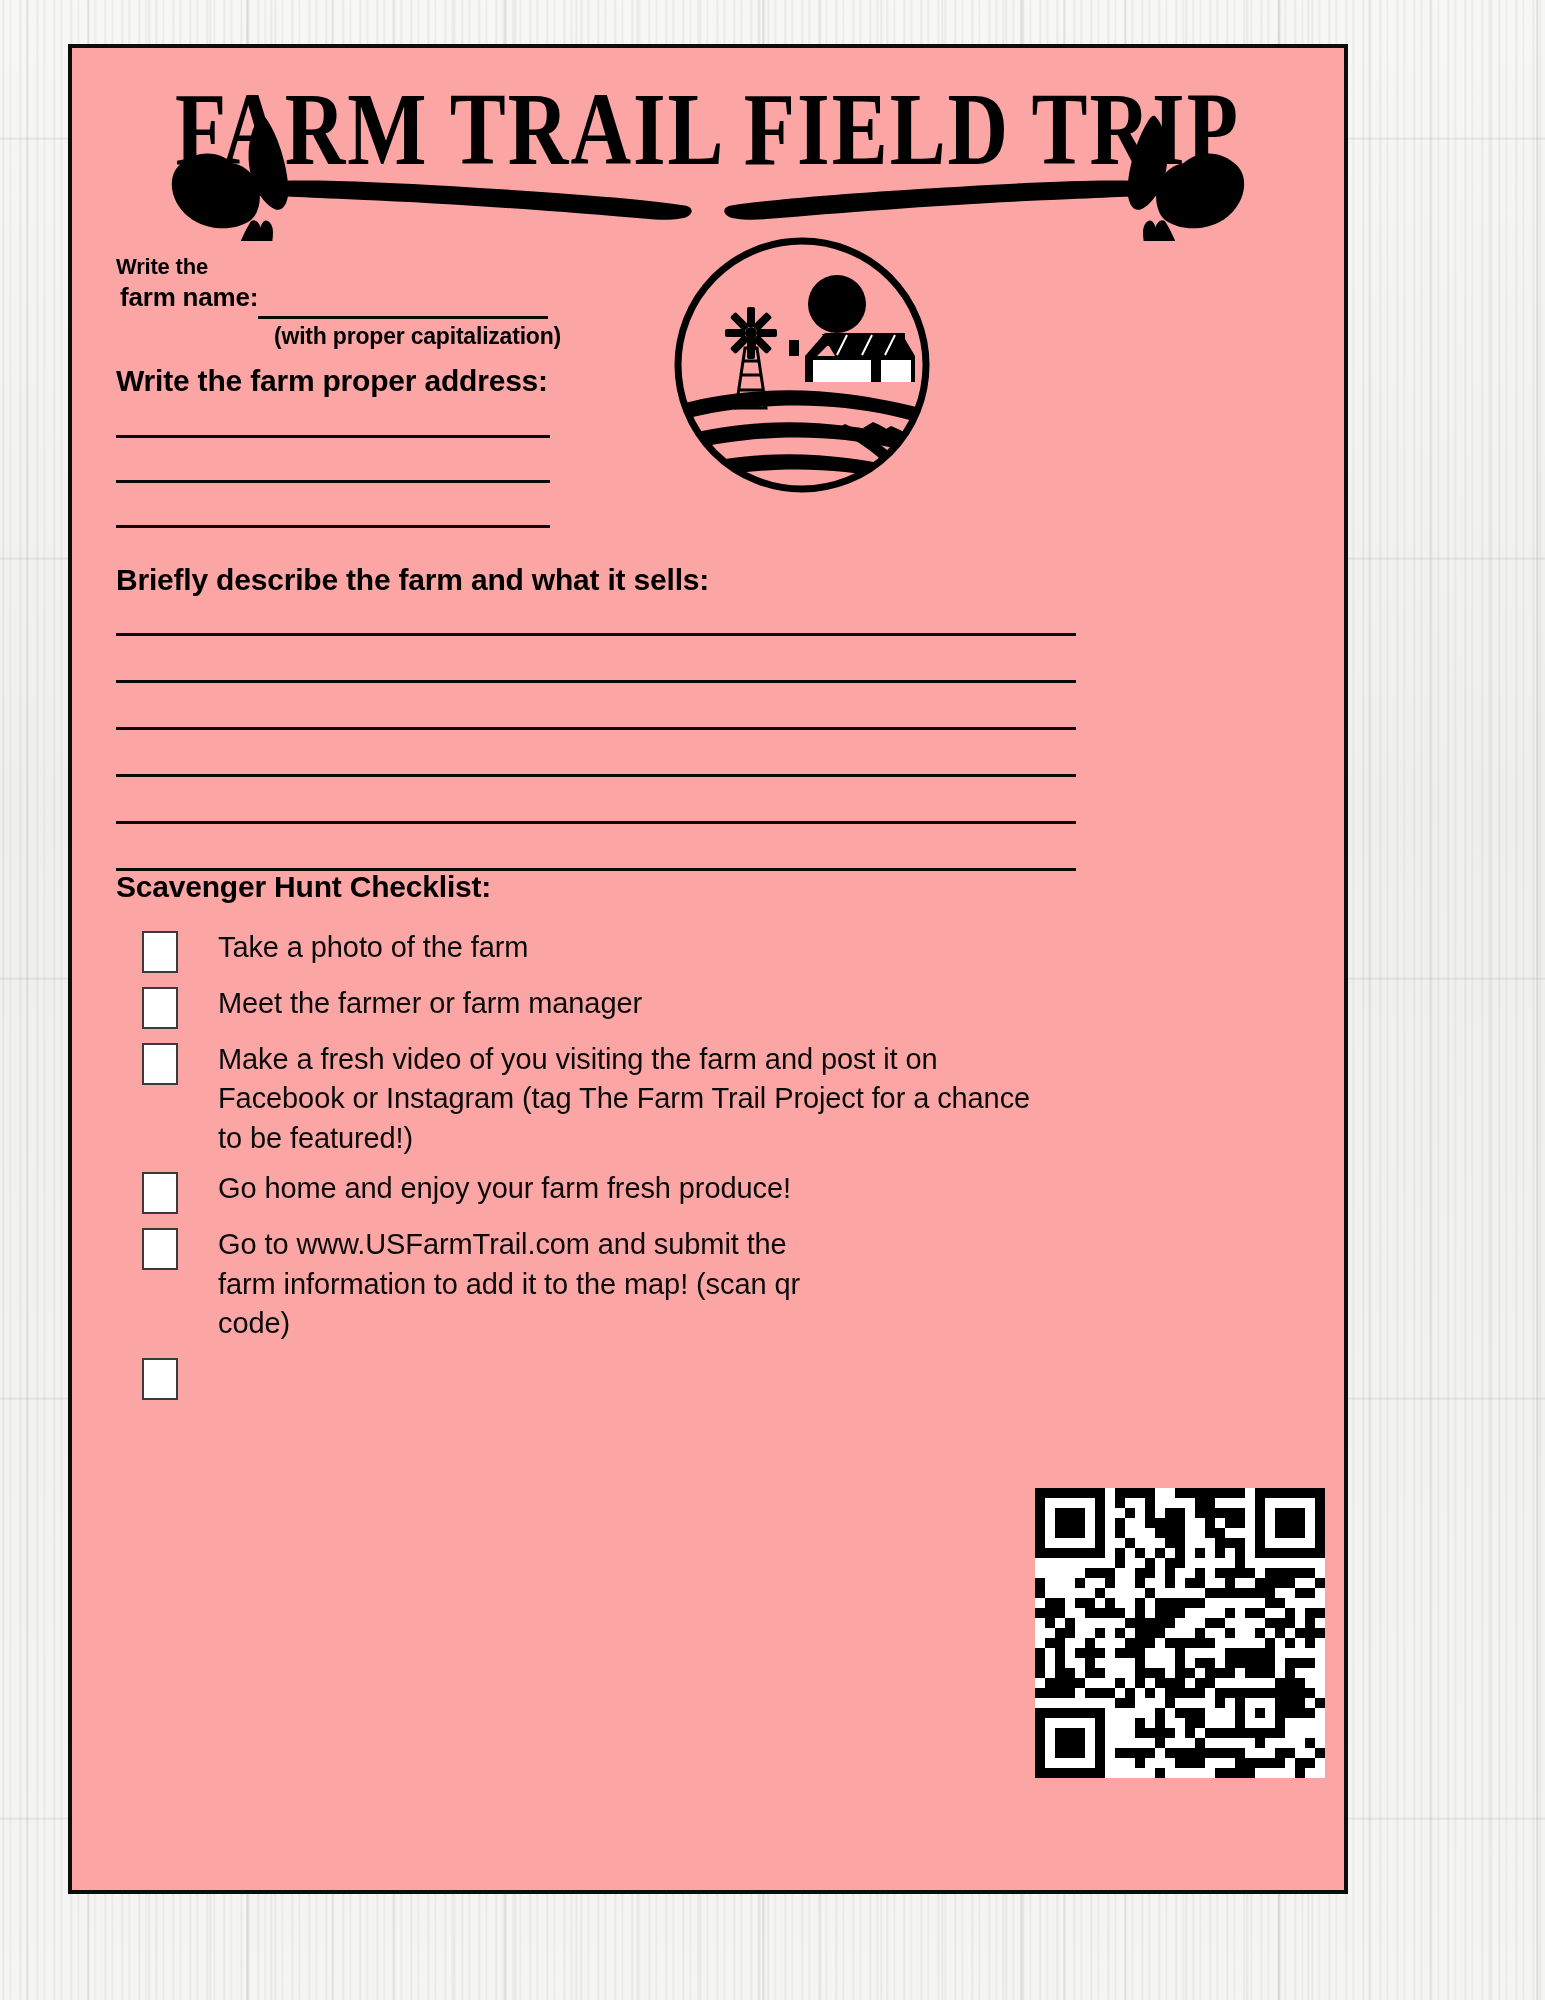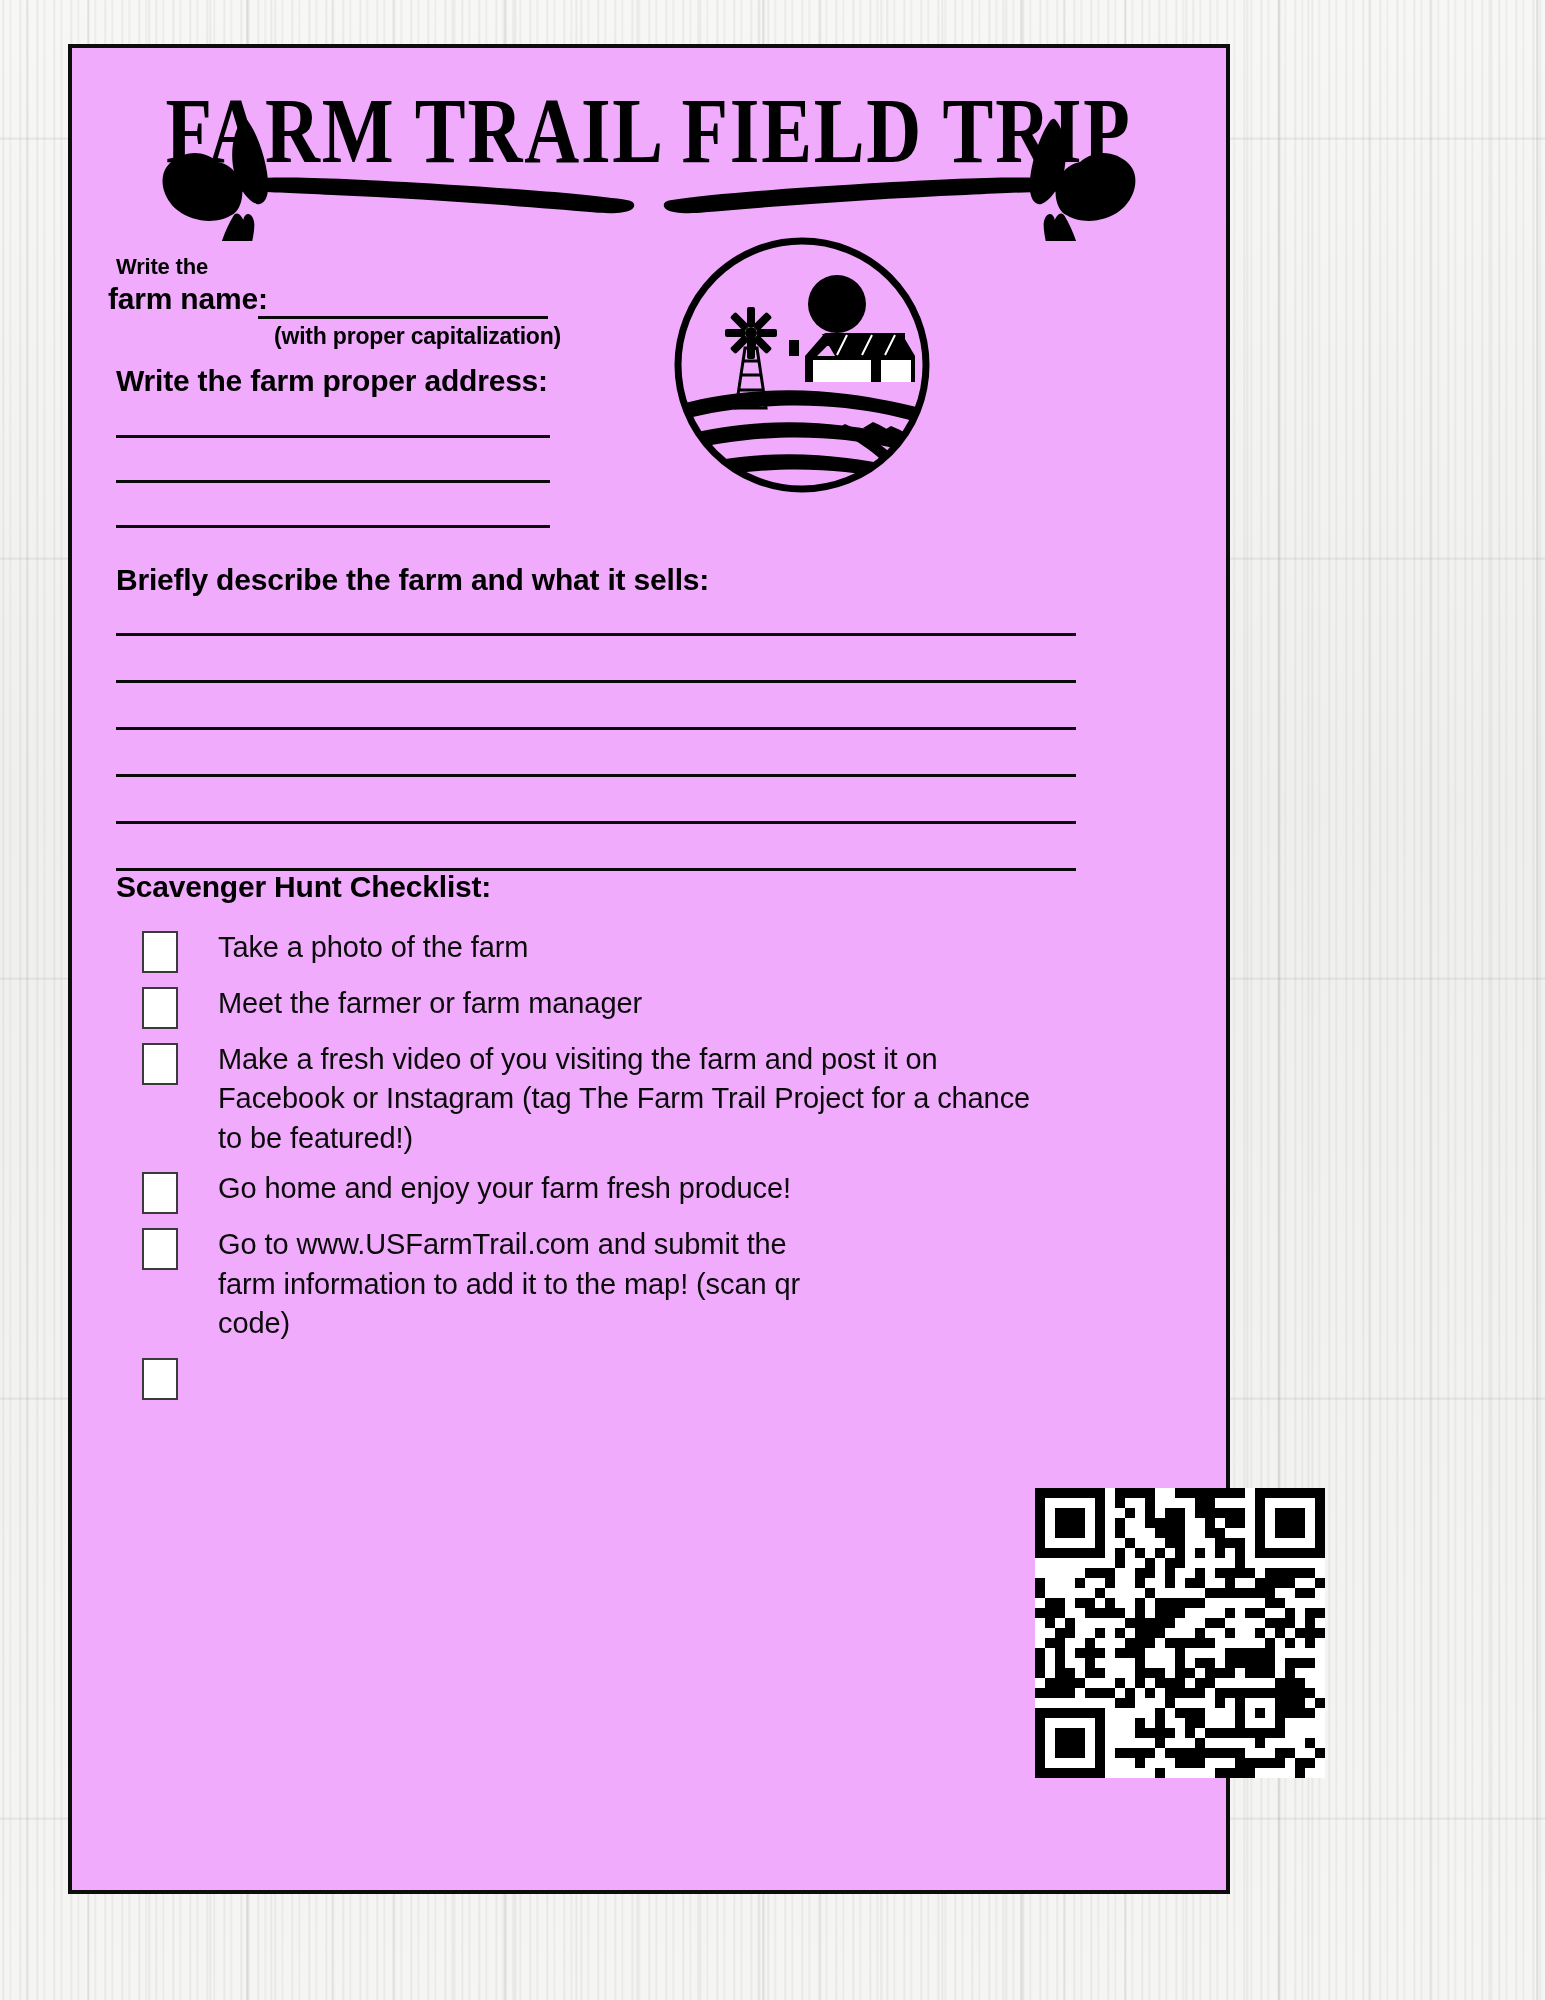--- a/index.html
+++ b/index.html
@@ -55,23 +55,23 @@
         rgba(120,120,118,0.10) 248px,
         rgba(120,120,118,0.00) 250px,
         rgba(120,120,118,0.00) 258px);
   }
 
   
   #page-sheet {
     position: absolute;
     left: 68px;
     top: 44px;
-    width: 1162px;
+    width: 1280px;
     height: 1850px;
-    background: #f0abfc;
+    background: #fca5a5;
     border: 4px solid #0d0d0d;
     box-sizing: border-box;
   }
 
   .inner {
     position: absolute;
     inset: 0;
   }
 
   
@@ -94,21 +94,21 @@
     white-space: nowrap;
   }
   .rule {
     position: absolute;
     height: 0;
     border-top: 3px solid #0a0a0a;
   }
 
   
   #lbl-write-the      { left: 44px; top: 206px;  font-size: 22px; }
-  #lbl-farm-name      { left: 36px; top: 234px;  font-size: 30px; }
+  #lbl-farm-name      { left: 48px; top: 234px;  font-size: 26px; }
   #lbl-cap-hint       { left: 192px; top: 275px; font-size: 23px; margin-left: 10px; }
   #lbl-address        { left: 44px; top: 316px;  font-size: 30px; }
   #lbl-describe       { left: 44px; top: 515px;  font-size: 30px; }
   #lbl-checklist      { left: 44px; top: 822px;  font-size: 30px; }
 
   
   #rule-name    { left: 186px; top: 268px; width: 290px; }
   #rule-addr-1  { left: 44px;  top: 387px; width: 434px; }
   #rule-addr-2  { left: 44px;  top: 432px; width: 434px; }
   #rule-addr-3  { left: 44px;  top: 477px; width: 434px; }

